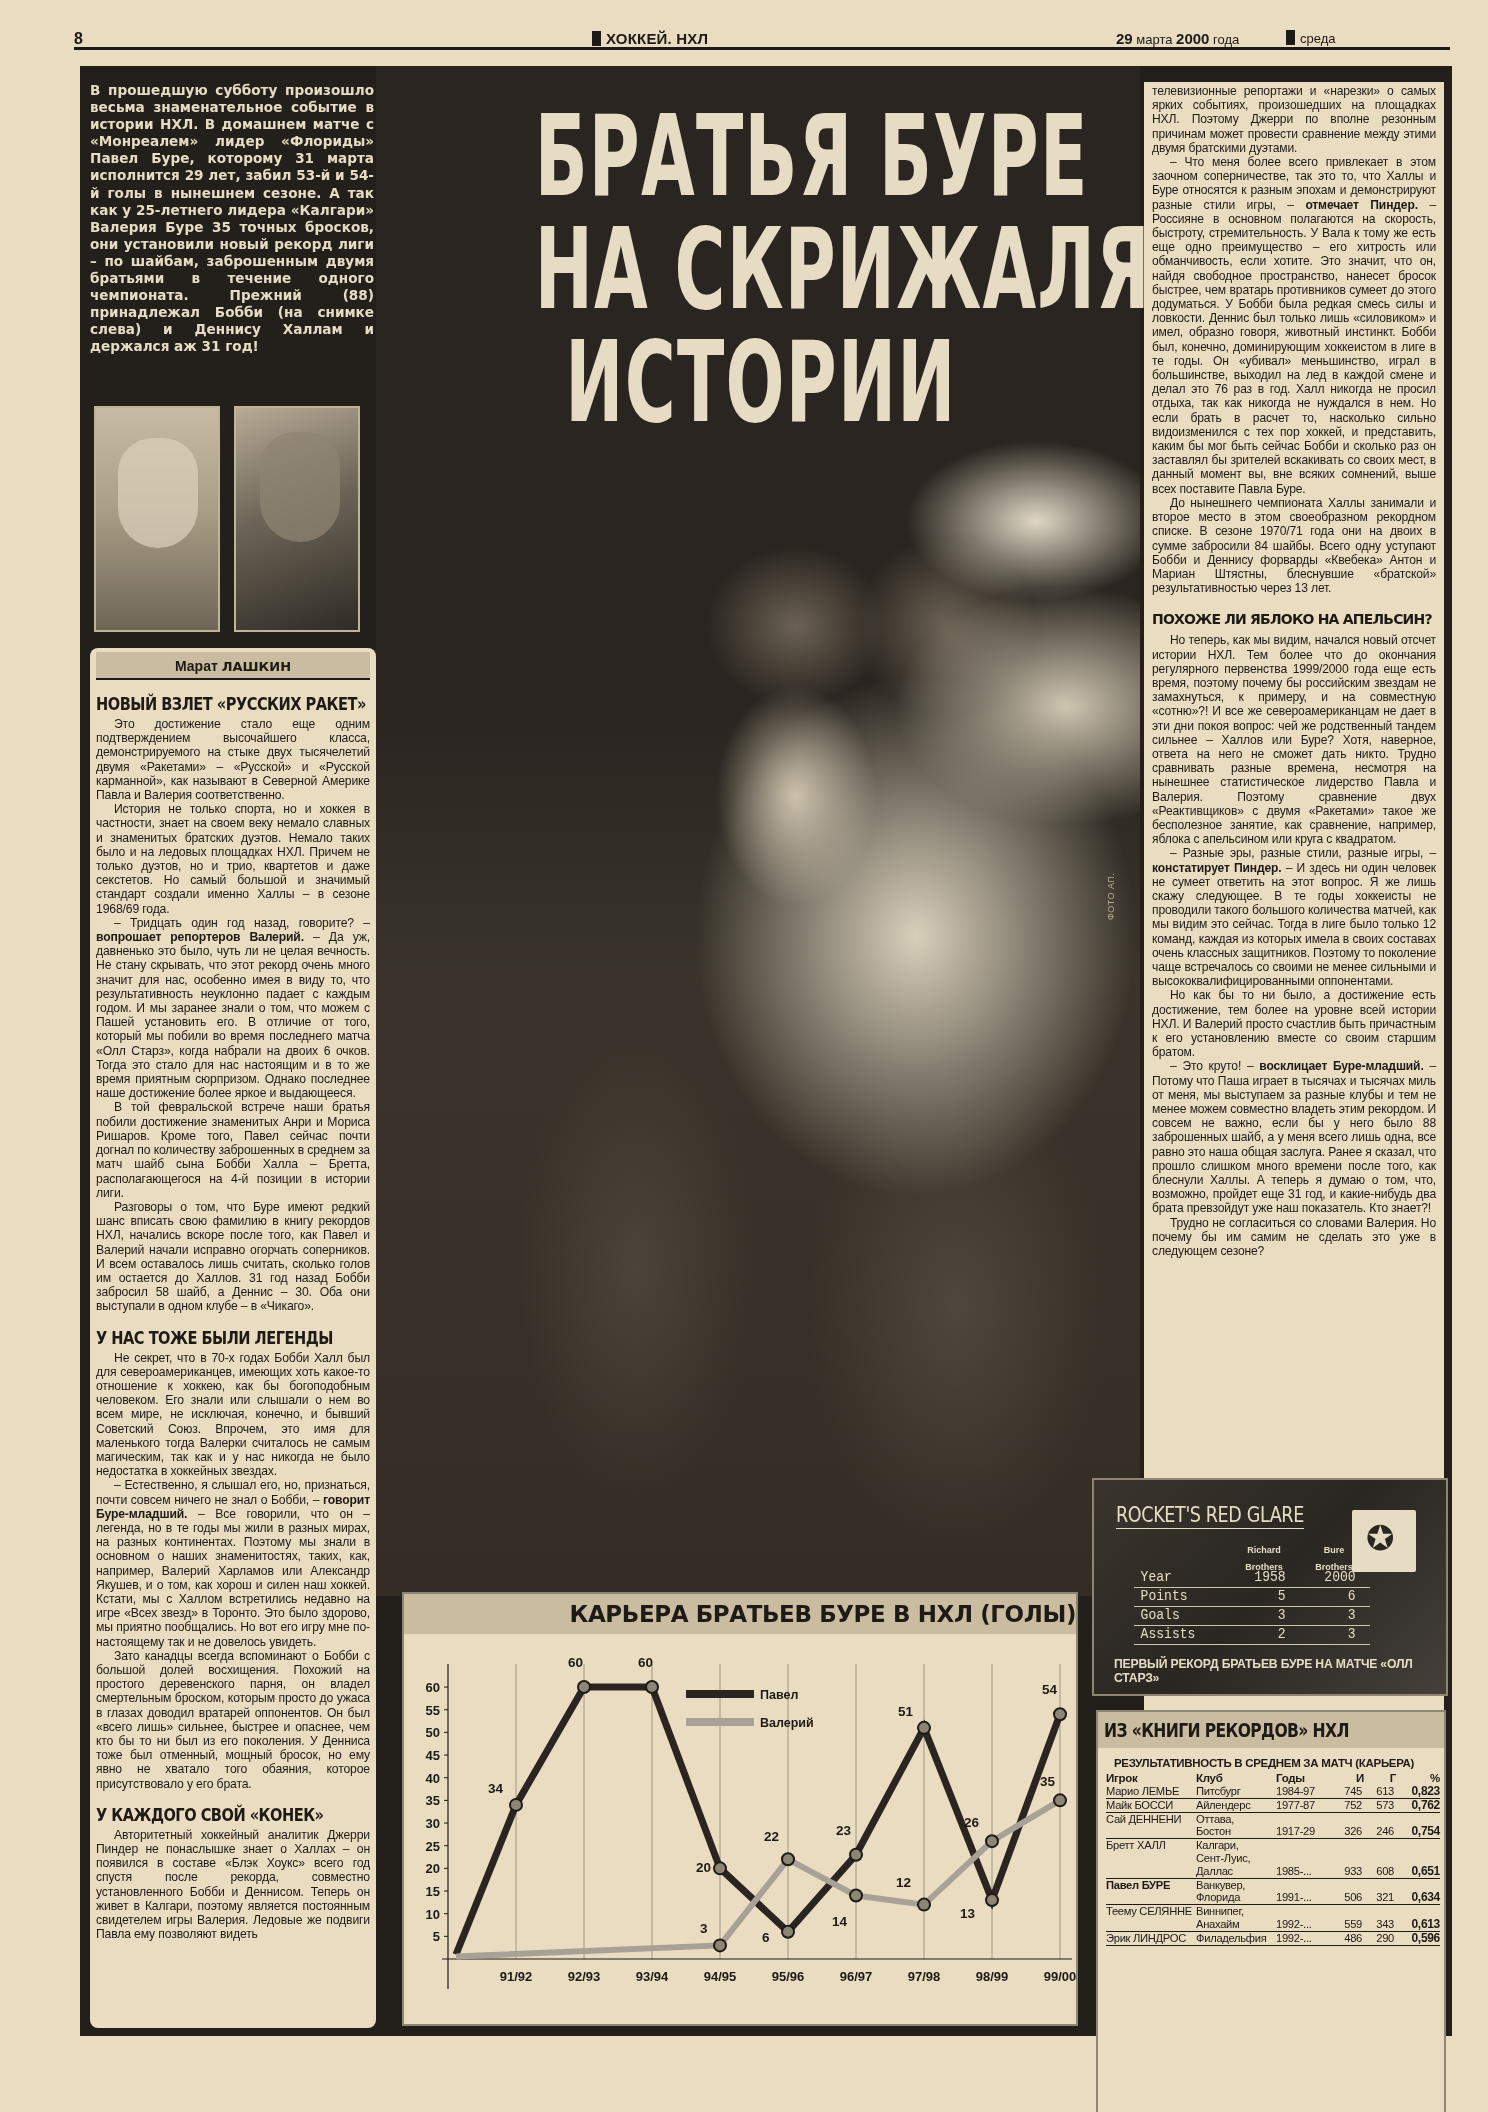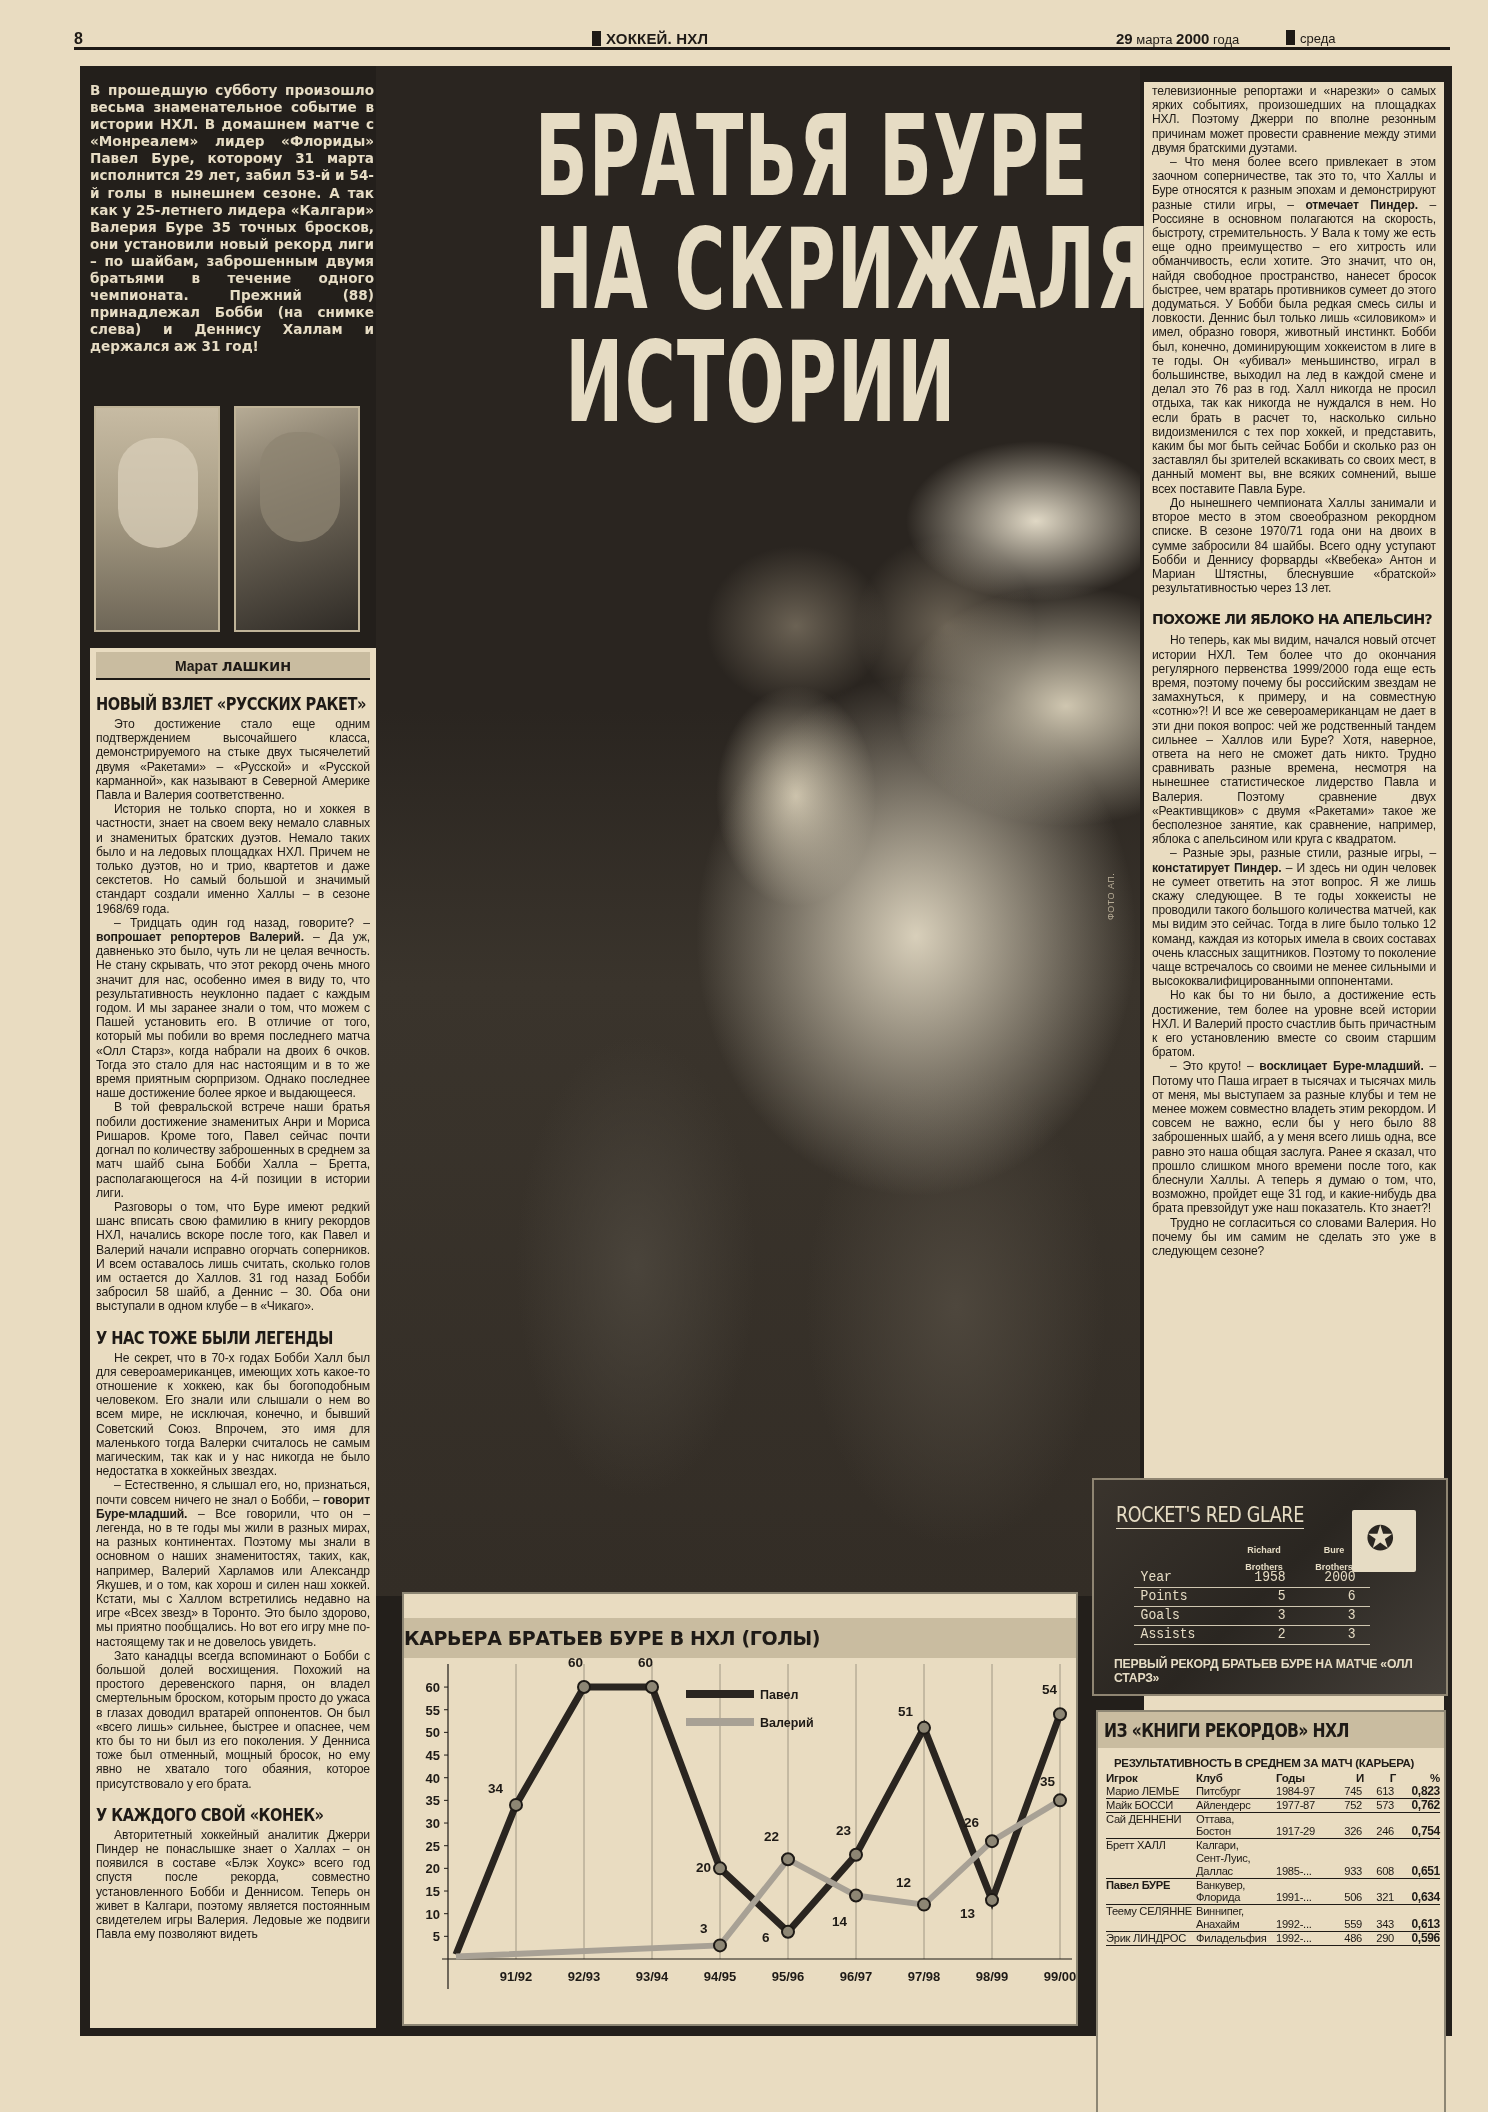--- a/index.html
+++ b/index.html
@@ -21,21 +21,21 @@
   
   .lead { position: absolute; left: 90px; top: 82px; width: 284px; font-family: "DejaVu Sans", sans-serif; font-weight: bold; font-size: 13.6px; line-height: 17.1px; color: #e6dcc4; text-align: justify; }
   .portraits { position: absolute; left: 92px; top: 398px; width: 280px; height: 232px; }
   .portrait { position: absolute; top: 8px; width: 126px; height: 226px; border: 2px solid #bfb398; background: linear-gradient(180deg,#c7bba3 0%, #a99e86 45%, #6e6657 100%); }
   .portrait.p1 { left: 2px; }
   .portrait.p2 { left: 142px; background: linear-gradient(160deg,#b6ab95 0%, #6d6557 45%, #2f2b26 100%); }
   .portrait .face { position: absolute; left: 22px; top: 30px; width: 80px; height: 110px; border-radius: 40px 40px 46px 46px; background: #d9cfb9; opacity: 0.75; }
   .portrait.p2 .face { left: 24px; top: 24px; background: #8e8472; }
 
   
-  .leftcol { position: absolute; left: 90px; top: 648px; width: 286px; height: 1380px; background: #e9dcc1; padding: 0 6px; }
+  .leftcol { position: absolute; left: 90px; top: 648px; width: 286px; height: 1380px; background: #e9dcc1; padding: 0 6px; border-radius: 8px; }
   .byline { margin: 4px 0 0 0; height: 28px; background: #c9bca0; border-bottom: 2px solid #1e1a16; text-align: center; font-weight: bold; font-size: 14px; line-height: 28px; }
   .byline b { font-family: "DejaVu Sans", sans-serif; font-size: 13px; }
   h3.sub { font-family: "DejaVu Sans", sans-serif; font-weight: bold; font-size: 17px; letter-spacing: -0.6px; transform: scaleX(0.86); transform-origin: left; white-space: nowrap; margin-top: 14px; margin-bottom: 3px; line-height: 20px; }
   p.body { font-family: "Liberation Sans", sans-serif; font-size: 12.2px; line-height: 14.2px; text-align: justify; text-indent: 18px; letter-spacing: -0.15px; }
 
   
   .photo { position: absolute; left: 376px; top: 66px; width: 764px; height: 1530px;
     background:
       radial-gradient(ellipse 170px 120px at 690px 640px, #cfc6b0 0%, rgba(207,198,176,0) 100%),
       radial-gradient(ellipse 130px 80px at 660px 455px, #e0d8c5 0%, rgba(224,216,197,0) 100%),
@@ -77,21 +77,21 @@
   .records td { vertical-align: bottom; line-height: 12.8px; padding: 0; border-bottom: 1px solid #1e1a16; }
   .records td.player { width: 90px; vertical-align: top; }
   .records td.club { width: 80px; white-space: pre-line; }
   .records td.yrs { width: 56px; }
   .records td.num { width: 32px; text-align: right; padding-right: 2px; }
   .records td.pct { width: 44px; text-align: right; font-weight: bold; font-size: 12px; }
   .records tr.hl td.player { font-weight: bold; }
 
   
   .chartbox { position: absolute; left: 402px; top: 1592px; width: 676px; height: 434px; background: #e9dcc1; border: 2px solid #8d8674; }
-  .chartbox .ctitle { height: 40px; background: #c9bca0; text-align: left; font-family: "DejaVu Sans", sans-serif; font-weight: bold; font-size: 19px; line-height: 40px; white-space: nowrap; letter-spacing: -0.4px; margin-top: 24px; }
+  .chartbox .ctitle { height: 40px; background: #c9bca0; text-align: right; font-family: "DejaVu Sans", sans-serif; font-weight: bold; font-size: 23px; line-height: 40px; white-space: nowrap; letter-spacing: -0.4px; }
   .chartbox svg { position: absolute; left: 0; top: 40px; }
   .chartbox svg text { font-family: "Liberation Sans", sans-serif; font-weight: bold; }
 </style>
 </head>
 <body>
 
 <div class="runhead">
   <span class="pg">8</span>
   <span class="section">ХОККЕЙ. НХЛ</span>
   <span class="date"><b>29</b> <span>марта</span> <b>2000</b> <span>года</span></span>

